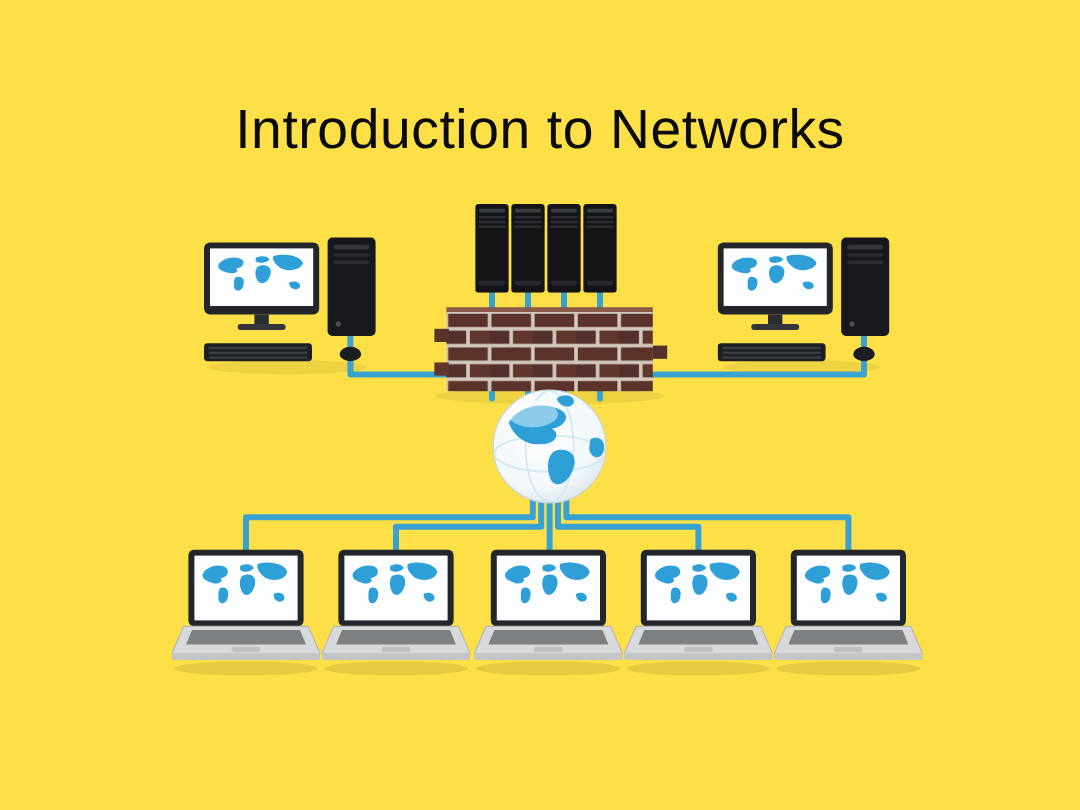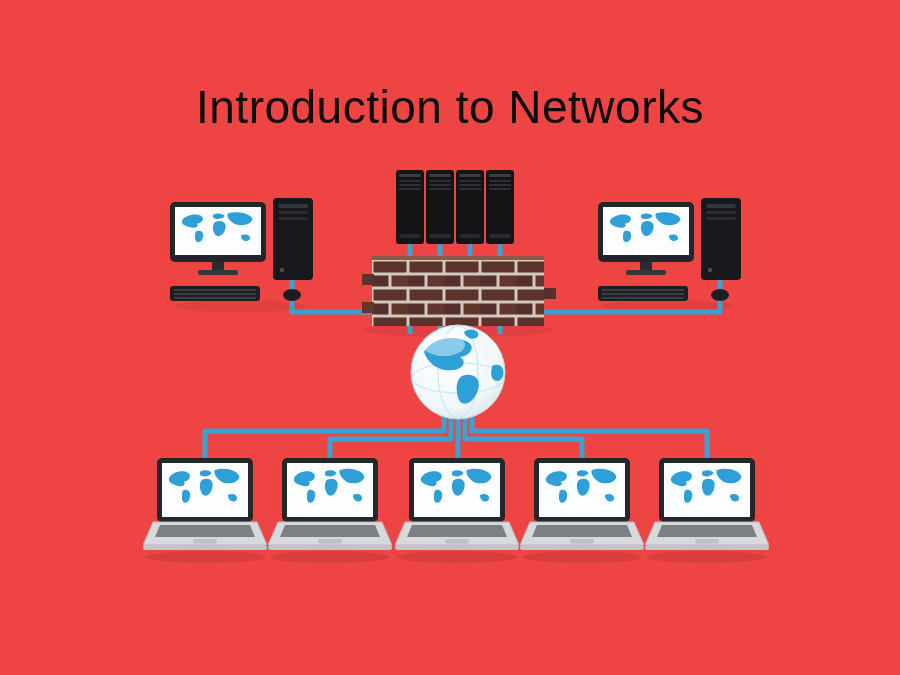--- a/index.html
+++ b/index.html
@@ -1,19 +1,19 @@
 <!DOCTYPE html>
 <html><head>
 <meta charset="utf-8">
 <style>
   html,body{margin:0;padding:0;background:#ffffff;}
   .slide{
     position:relative;
     width:900px;height:675px;
-    background:#ef4444;
+    background:#fde047;
     overflow:hidden;
     font-family:"Liberation Sans", sans-serif;
   }
   .title{
     position:absolute;
     top:80px;left:0;width:100%;
     margin:0;
     text-align:center;
     font-size:46px;
     font-weight:400;

